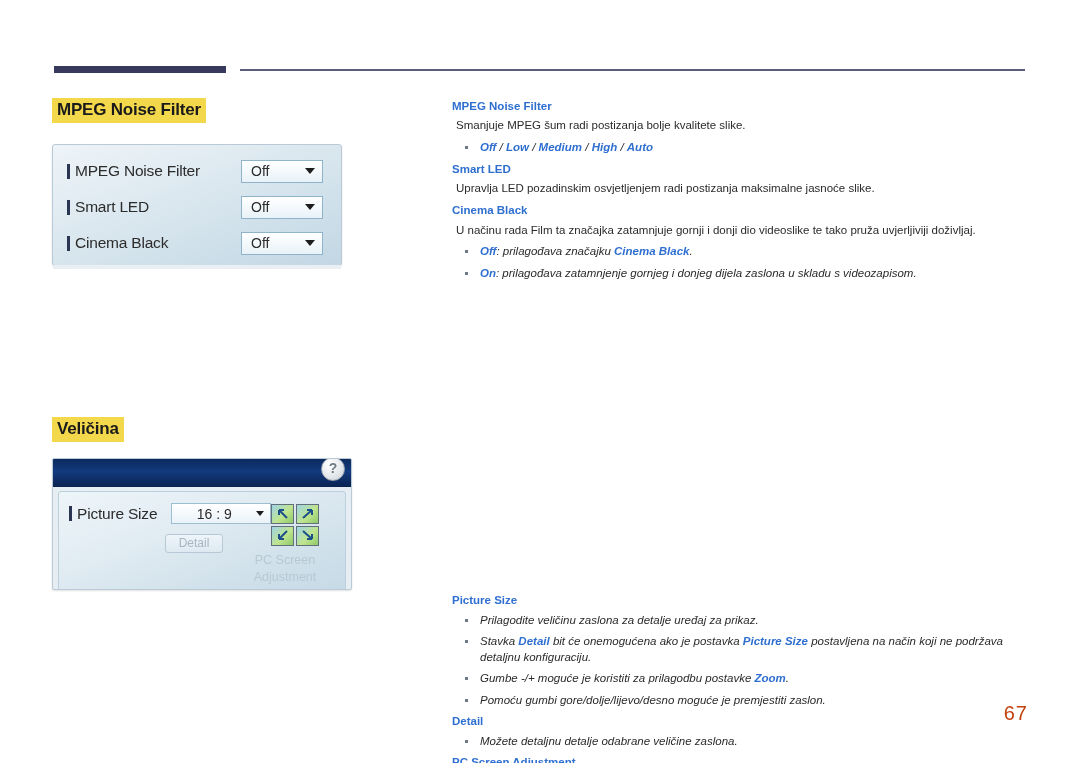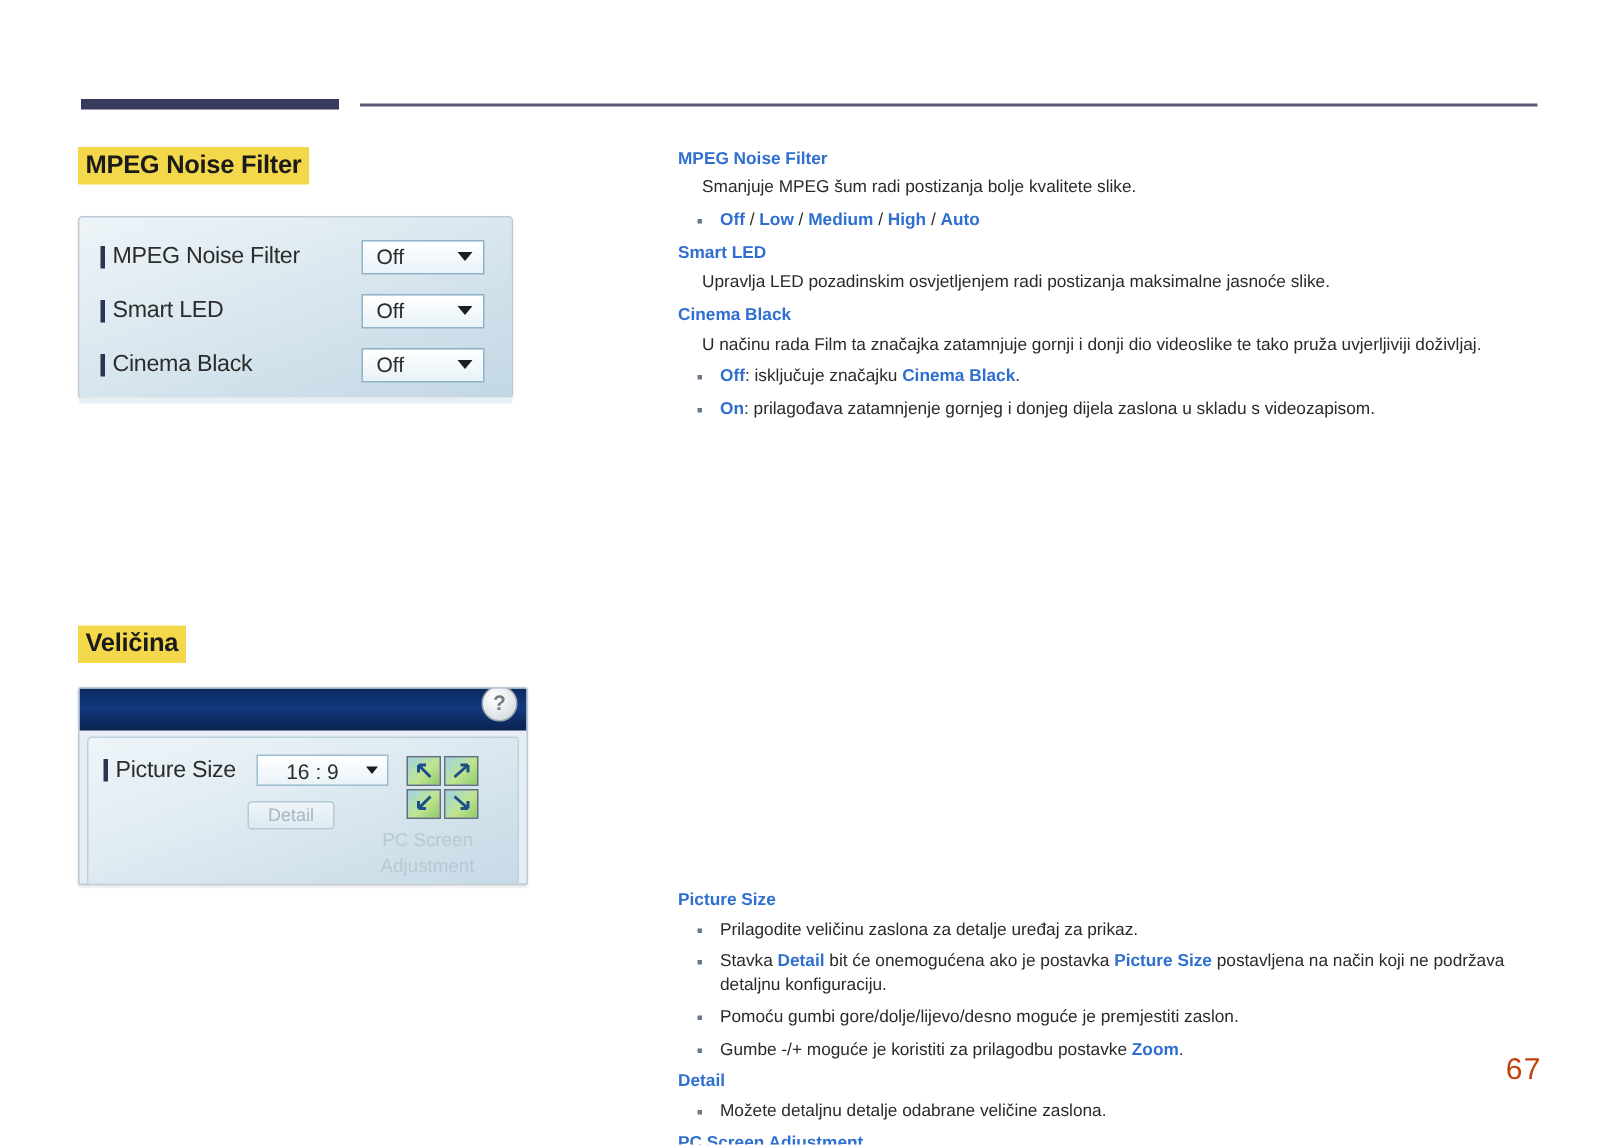--- a/index.html
+++ b/index.html
@@ -158,21 +158,21 @@
     border-radius: 3px;
     background: linear-gradient(160deg, #eef5f9 0%, #e0ebf2 40%, #cfe0ea 75%, #c5d9e6 100%);
   }
   .size-row {
     display: flex;
     align-items: center;
     padding: 11px 0 0 10px;
   }
   .size-select {
     margin-left: 14px;
-    width: 88px;
+    width: 100px;
     height: 21px;
     background: linear-gradient(#ffffff, #eaf3f9);
     border: 1px solid #9dbdd0;
     display: flex;
     align-items: center;
     justify-content: space-between;
     padding: 0 6px 0 0;
     box-sizing: border-box;
   }
   .size-select .val {
@@ -240,26 +240,27 @@
     font-size: 11.5px;
     font-weight: bold;
     color: #2f6fd0;
     margin: 0 0 5px 0;
     line-height: 1.25;
   }
   .para {
     font-size: 11.5px;
     color: #2a2a2a;
     line-height: 1.3;
-    margin: 0 0 7px 16px;
+    margin: 0 0 7px 4px;
   }
   ul.bullets {
     list-style: none;
     margin: 0 0 6px 0;
     padding: 0;
+    font-style: italic;
   }
   ul.bullets li {
     position: relative;
     padding-left: 28px;
     margin-bottom: 6px;
     font-size: 11.5px;
     line-height: 1.35;
     color: #2a2a2a;
   }
   ul.bullets li::before {
@@ -388,42 +389,42 @@
   <div>
     <div class="blk-head">Smart LED</div>
     <p class="para">Upravlja LED pozadinskim osvjetljenjem radi postizanja maksimalne jasnoće slike.</p>
   </div>
 
   <div>
     <div class="blk-head">Cinema Black</div>
     <p class="para">U načinu rada Film ta značajka zatamnjuje gornji i donji dio videoslike te tako pruža uvjerljiviji doživljaj.</p>
     <ul class="bullets">
       <li>
-        <b class="blue">Off</b><span>: isključuje značajku </span><b class="blue">Cinema Black</b><span>.</span>
+        <b class="blue">Off</b><span>: prilagođava značajku </span><b class="blue">Cinema Black</b><span>.</span>
       </li>
       <li>
         <b class="blue">On</b><span>: prilagođava zatamnjenje gornjeg i donjeg dijela zaslona u skladu s videozapisom.</span>
       </li>
     </ul>
   </div>
 
   <div id="grp-size">
     <div class="blk-head">Picture Size</div>
     <ul class="bullets">
       <li>
         <span>Prilagodite veličinu zaslona za detalje uređaj za prikaz.</span>
       </li>
       <li>
         <span>Stavka </span><b class="blue">Detail</b><span> bit će onemogućena ako je postavka </span><b class="blue">Picture Size</b><span> postavljena na način koji ne podržava detaljnu konfiguraciju.</span>
       </li>
       <li>
+        <span>Gumbe -/+ moguće je koristiti za prilagodbu postavke </span><b class="blue">Zoom</b><span>.</span>
+      </li>
+      <li>
         <span>Pomoću gumbi gore/dolje/lijevo/desno moguće je premjestiti zaslon.</span>
-      </li>
-      <li>
-        <span>Gumbe -/+ moguće je koristiti za prilagodbu postavke </span><b class="blue">Zoom</b><span>.</span>
       </li>
     </ul>
   </div>
 
   <div>
     <div class="blk-head">Detail</div>
     <ul class="bullets">
       <li>
         <span>Možete detaljnu detalje odabrane veličine zaslona.</span>
       </li>

